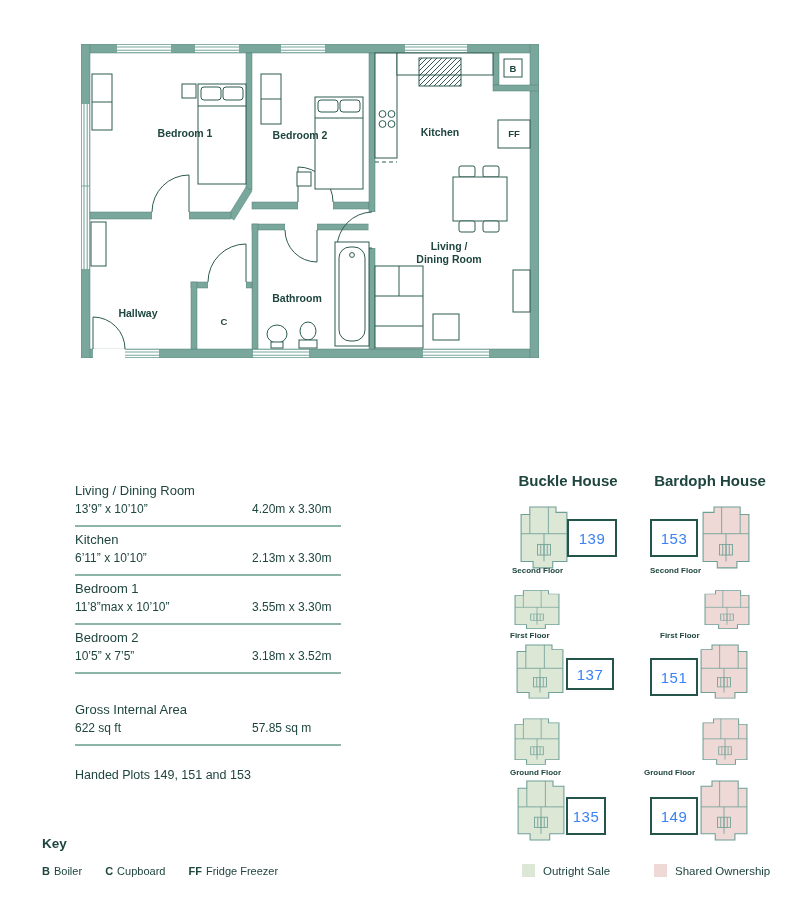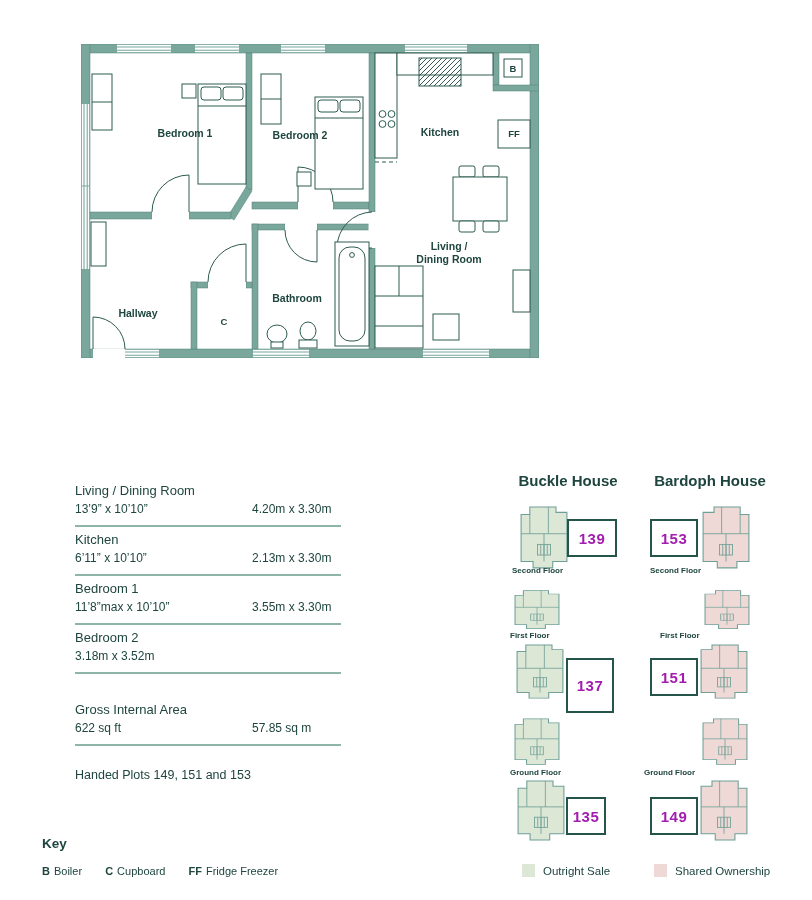--- a/index.html
+++ b/index.html
@@ -37,21 +37,21 @@
   .key-item b{margin-right:4px}
 
   
   .building{position:absolute;width:140px;height:385px}
   .building-title{position:absolute;top:2px;left:0;width:100%;text-align:center;font-size:15px;font-weight:bold}
   .fp{position:absolute}
   .fp-outline{stroke:#6FA097;stroke-width:1}
   .fp-outline.green{fill:#DCE7D6}
   .fp-outline.pink{fill:#EFD9D6}
   .fp-lines line,.fp-lines rect{stroke:#6FA097;stroke-width:.8;fill:none}
-  .plot-box{position:absolute;border:2px solid #24544A;background:#fff;display:flex;align-items:center;justify-content:center;font-size:15px;font-weight:bold;letter-spacing:.5px;color:#a21caf}
+  .plot-box{position:absolute;border:2px solid #24544A;background:#fff;display:flex;align-items:center;justify-content:center;font-size:15px;font-weight:normal;letter-spacing:.5px;color:#3b82f6}
   .floor-label{position:absolute;font-size:8px;font-weight:bold;text-align:left}
 
   
   .legend-item{position:absolute;display:flex;align-items:center;font-size:11.5px}
   .swatch{width:13px;height:13px;margin-right:8px}
 </style>
 </head>
 <body>
 
 <svg class="floorplan" viewBox="0 0 458 314">
@@ -211,20 +211,21 @@
   <div class="dim-row">
     <div class="dim-room">Bedroom 1</div>
     <div class="dim-vals">
       <span class="dim-imp">11’8”max x 10’10”</span>
       <span class="dim-met">3.55m x 3.30m</span>
     </div>
   </div>
   <div class="dim-row">
     <div class="dim-room">Bedroom 2</div>
     <div class="dim-vals">
+      <span class="dim-imp">10’5” x 7’5”</span>
       <span class="dim-met">3.18m x 3.52m</span>
     </div>
   </div>
   <div class="dim-row area-row">
     <div class="dim-room">Gross Internal Area</div>
     <div class="dim-vals">
       <span class="dim-imp">622 sq ft</span>
       <span class="dim-met">57.85 sq m</span>
     </div>
   </div>
@@ -279,21 +280,21 @@
         <line x1="1" y1="26" x2="43" y2="26"></line>
         <line x1="22" y1="26" x2="22" y2="52"></line>
         <line x1="9" y1="8" x2="9" y2="26"></line>
         <line x1="26" y1="1" x2="26" y2="26"></line>
         <rect x="16" y="36" width="12" height="10"></rect>
         <line x1="19" y1="36" x2="19" y2="46"></line>
         <line x1="22" y1="36" x2="22" y2="46"></line>
         <line x1="25" y1="36" x2="25" y2="46"></line>
       </g>
   </svg>
-  <div class="plot-box" style="left:68px;top:188px;width:48px;height:55px">137</div>
+  <div class="plot-box" style="left:68px;top:188px;width:48px;height:32px">137</div>
 
   <svg class="fp" style="left:16px;top:248px;width:46px;height:48px" viewBox="0 0 44 60" preserveAspectRatio="none">
     <path class="fp-outline green" d="M1,8 H9 V1 H33 V6 H43 V52 H30 V58 H12 V52 H1 Z"></path>
     <g class="fp-lines">
         <line x1="1" y1="26" x2="43" y2="26"></line>
         <line x1="22" y1="26" x2="22" y2="52"></line>
         <line x1="9" y1="8" x2="9" y2="26"></line>
         <line x1="26" y1="1" x2="26" y2="26"></line>
         <rect x="16" y="36" width="12" height="10"></rect>
         <line x1="19" y1="36" x2="19" y2="46"></line>

